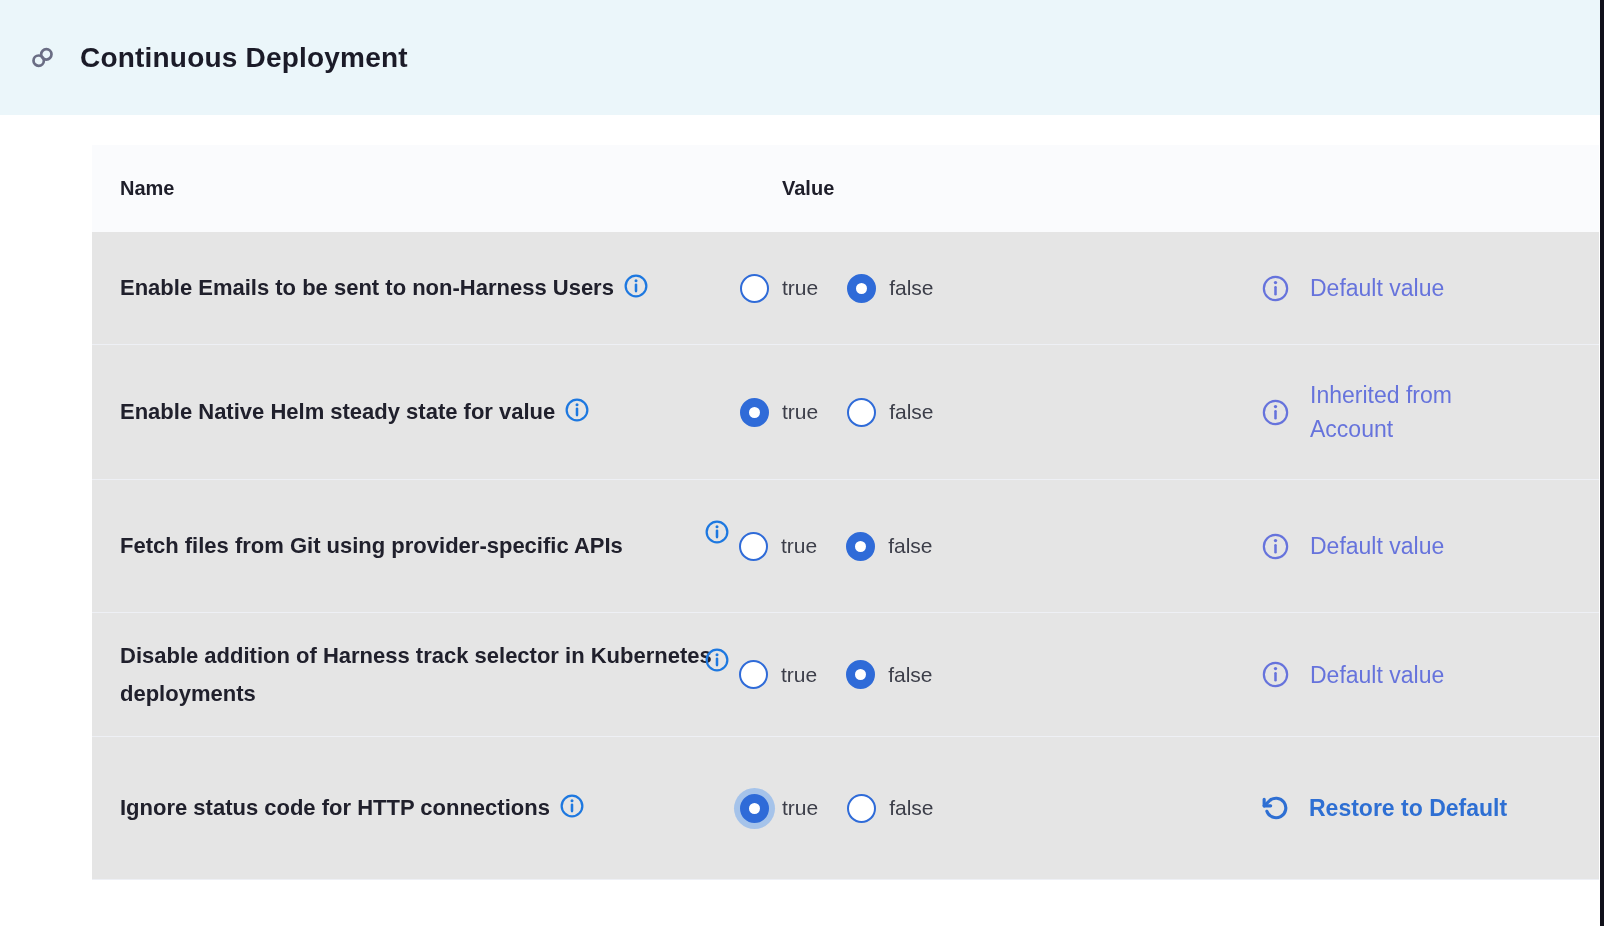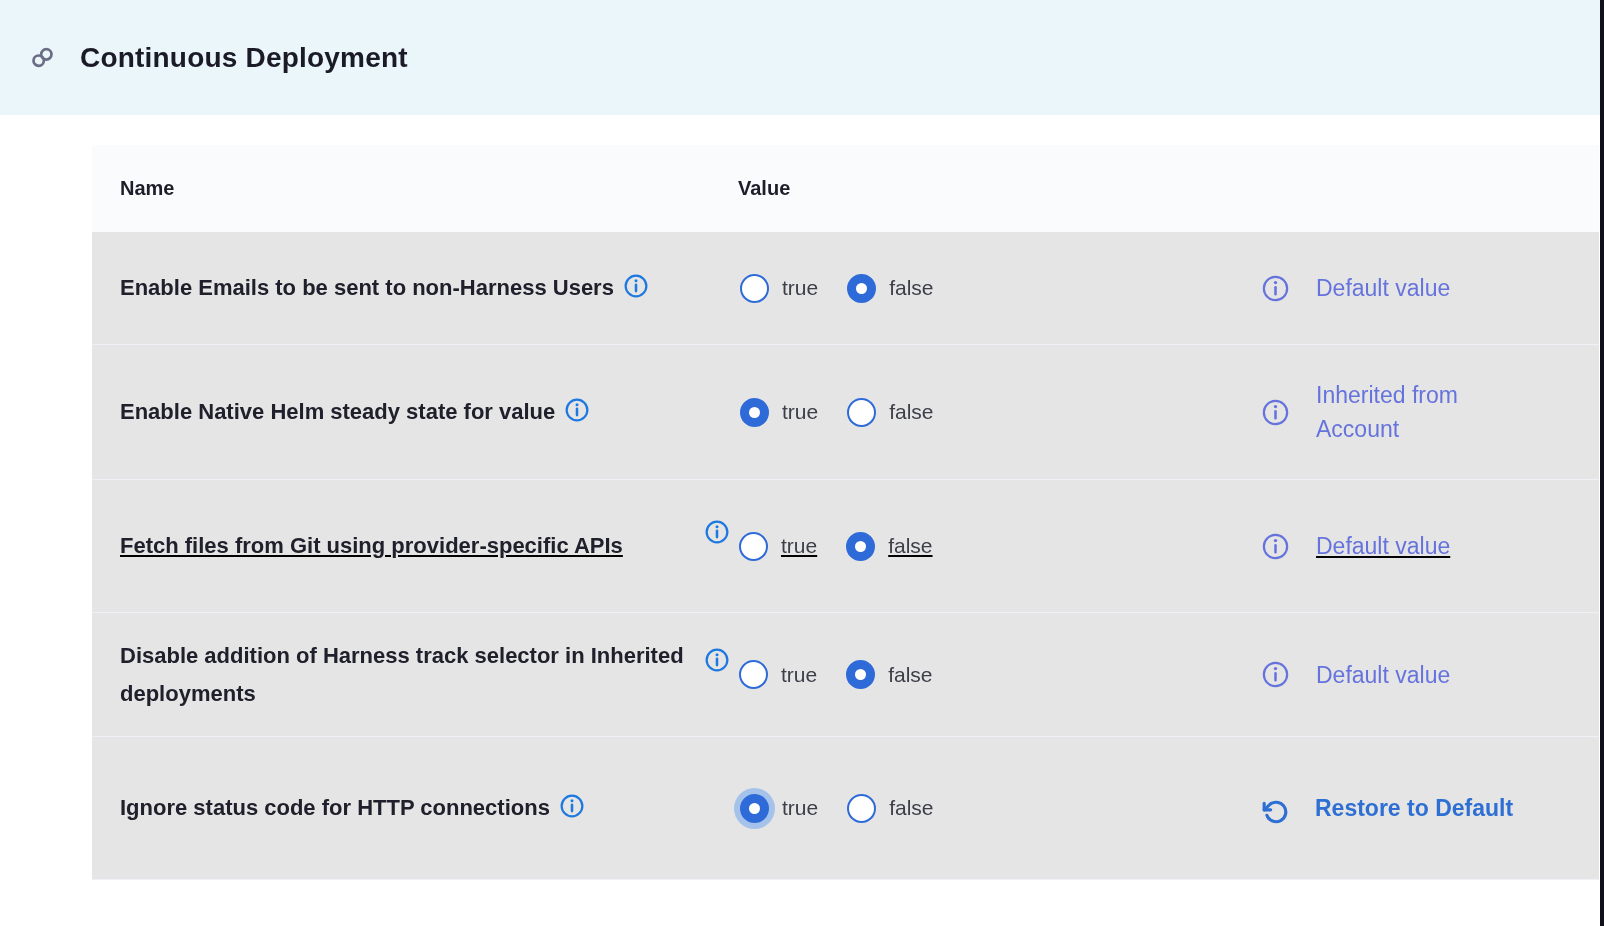--- a/index.html
+++ b/index.html
@@ -27,24 +27,24 @@
   .settings-table { margin:30px 5px 0 92px; }
 
   .thead, .row {
     display:grid;
     grid-template-columns:618px 480px 1fr;
     align-items:center;
     padding-left:28px;
   }
   .thead {
     height:87px; background:#fafbfd;
-    font-size:20px; font-weight:700; color:#1e1e2a;
+    font-size:20px; font-weight:700; color:#1e1e2a;gap:44px;
   }
   .row { border-bottom:1px solid #eef0f5; background:#e5e5e5; }
-  .r0 { height:113px; } .r1 { height:135px; } .r2 { height:133px;text-decoration:underline; }
+  .r0 { height:113px; } .r1 { height:135px; } .r2 { height:133px; }
   .r3 { height:124px; } .r4 { height:143px; }
 
   .name-cell { font-size:22px; font-weight:600; color:#20202c; line-height:38px; max-width:600px; }
 
   .info-icon { display:inline-block; width:24px; height:24px; color:var(--info-blue,#1d78e0); }
   .info-icon svg { width:100%; height:100%; display:block; }
   .label-info { vertical-align:-3px; margin-left:10px; }
   .value-info { margin-left:-33px; margin-right:8px; transform:translateY(-12px); flex:0 0 auto; }
 
   
@@ -56,25 +56,25 @@
     display:flex; align-items:center; justify-content:center;
     margin-left:2px; flex:0 0 auto;
   }
   .radio.checked { background:var(--radio-blue,#2f6bd8); border-color:var(--radio-blue,#2f6bd8); }
   .radio.checked::after { content:""; width:11px; height:11px; border-radius:50%; background:#ffffff; }
   .radio.focus-ring { box-shadow:0 0 0 6px #a5c3ea; }
   .radio-label { font-size:21px; color:#3c3e49; margin-left:13px; margin-right:27px; }
 
   
   .status-cell { padding-left:44px; }
-  .status { display:flex; align-items:center; gap:27px; text-decoration:none; }
+  .status { display:flex; align-items:center; gap:21px; text-decoration:none; }
   .status .info-icon { width:27px; height:27px; color:var(--status-purple,#6673dc); }
   .status-text { font-size:23px; color:var(--status-purple,#6673dc); line-height:34px; }
   .status-text.wrap { max-width:196px; }
-  .restore { cursor:pointer;align-items:flex-end; }
+  .restore { cursor:pointer; }
   .restore-icon { width:26px; height:26px; color:var(--restore-blue,#2e6fd3); }
   .restore-icon svg { width:100%; height:100%; display:block; }
   .restore .status-text { color:var(--restore-blue,#2e6fd3); font-weight:700; font-size:23px; }
 
   
   .screen-edge { position:absolute; top:0; right:0; width:4px; height:926px; background:#10101a; }
 </style>
 </head>
 <body>
 
@@ -192,21 +192,21 @@
                 <circle cx="8" cy="4.5" r="1" fill="currentColor"></circle>
               </svg>
             </span>
           <span class="status-text">Default value</span>
         </span>
       </div>
     </div>
 
     <div class="row r3">
       <div class="name-cell">
-        <span>Disable addition of Harness track selector in Inherited deployments</span>
+        <span>Disable addition of Harness track selector in Kubernetes deployments</span>
       </div>
       <div class="value-cell">
         <span class="info-icon value-info">
             <svg viewBox="0 0 16 16">
               <circle cx="8" cy="8" r="6.9" fill="none" stroke="currentColor" stroke-width="1.5"></circle>
               <line x1="8" y1="7.2" x2="8" y2="11.4" stroke="currentColor" stroke-width="1.7" stroke-linecap="round"></line>
               <circle cx="8" cy="4.5" r="1" fill="currentColor"></circle>
             </svg>
           </span>
         <span class="radio-option">

